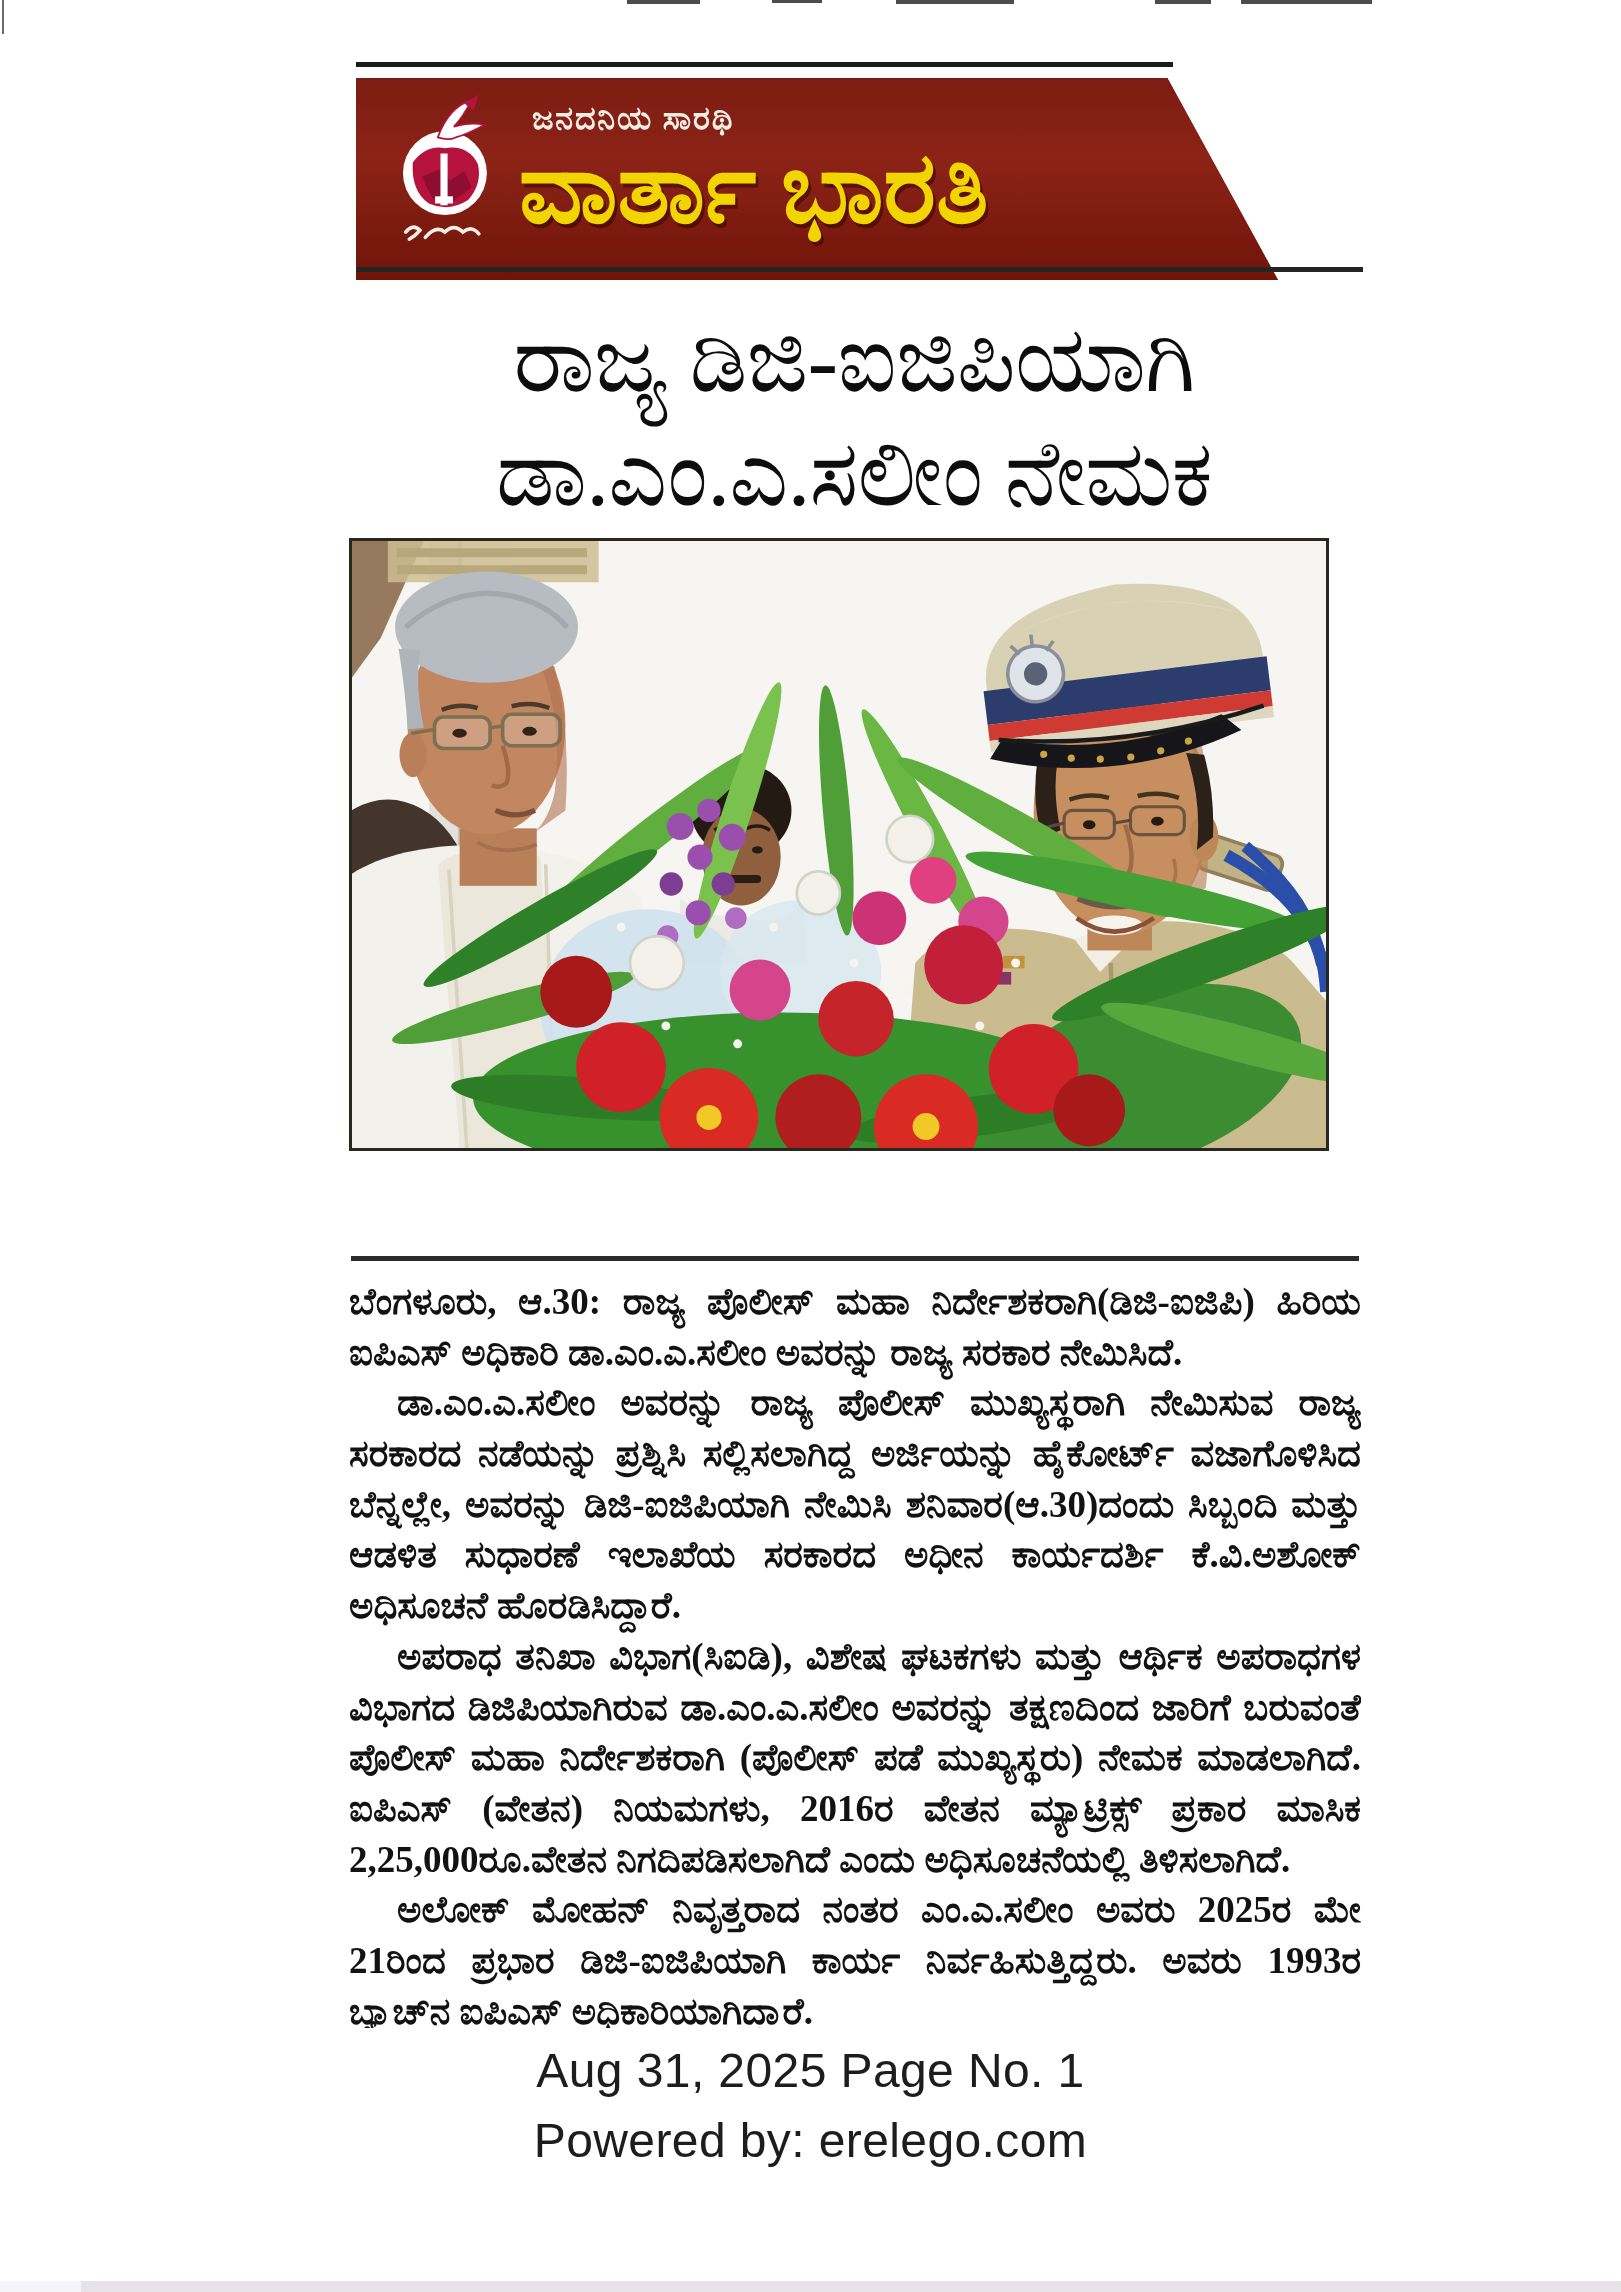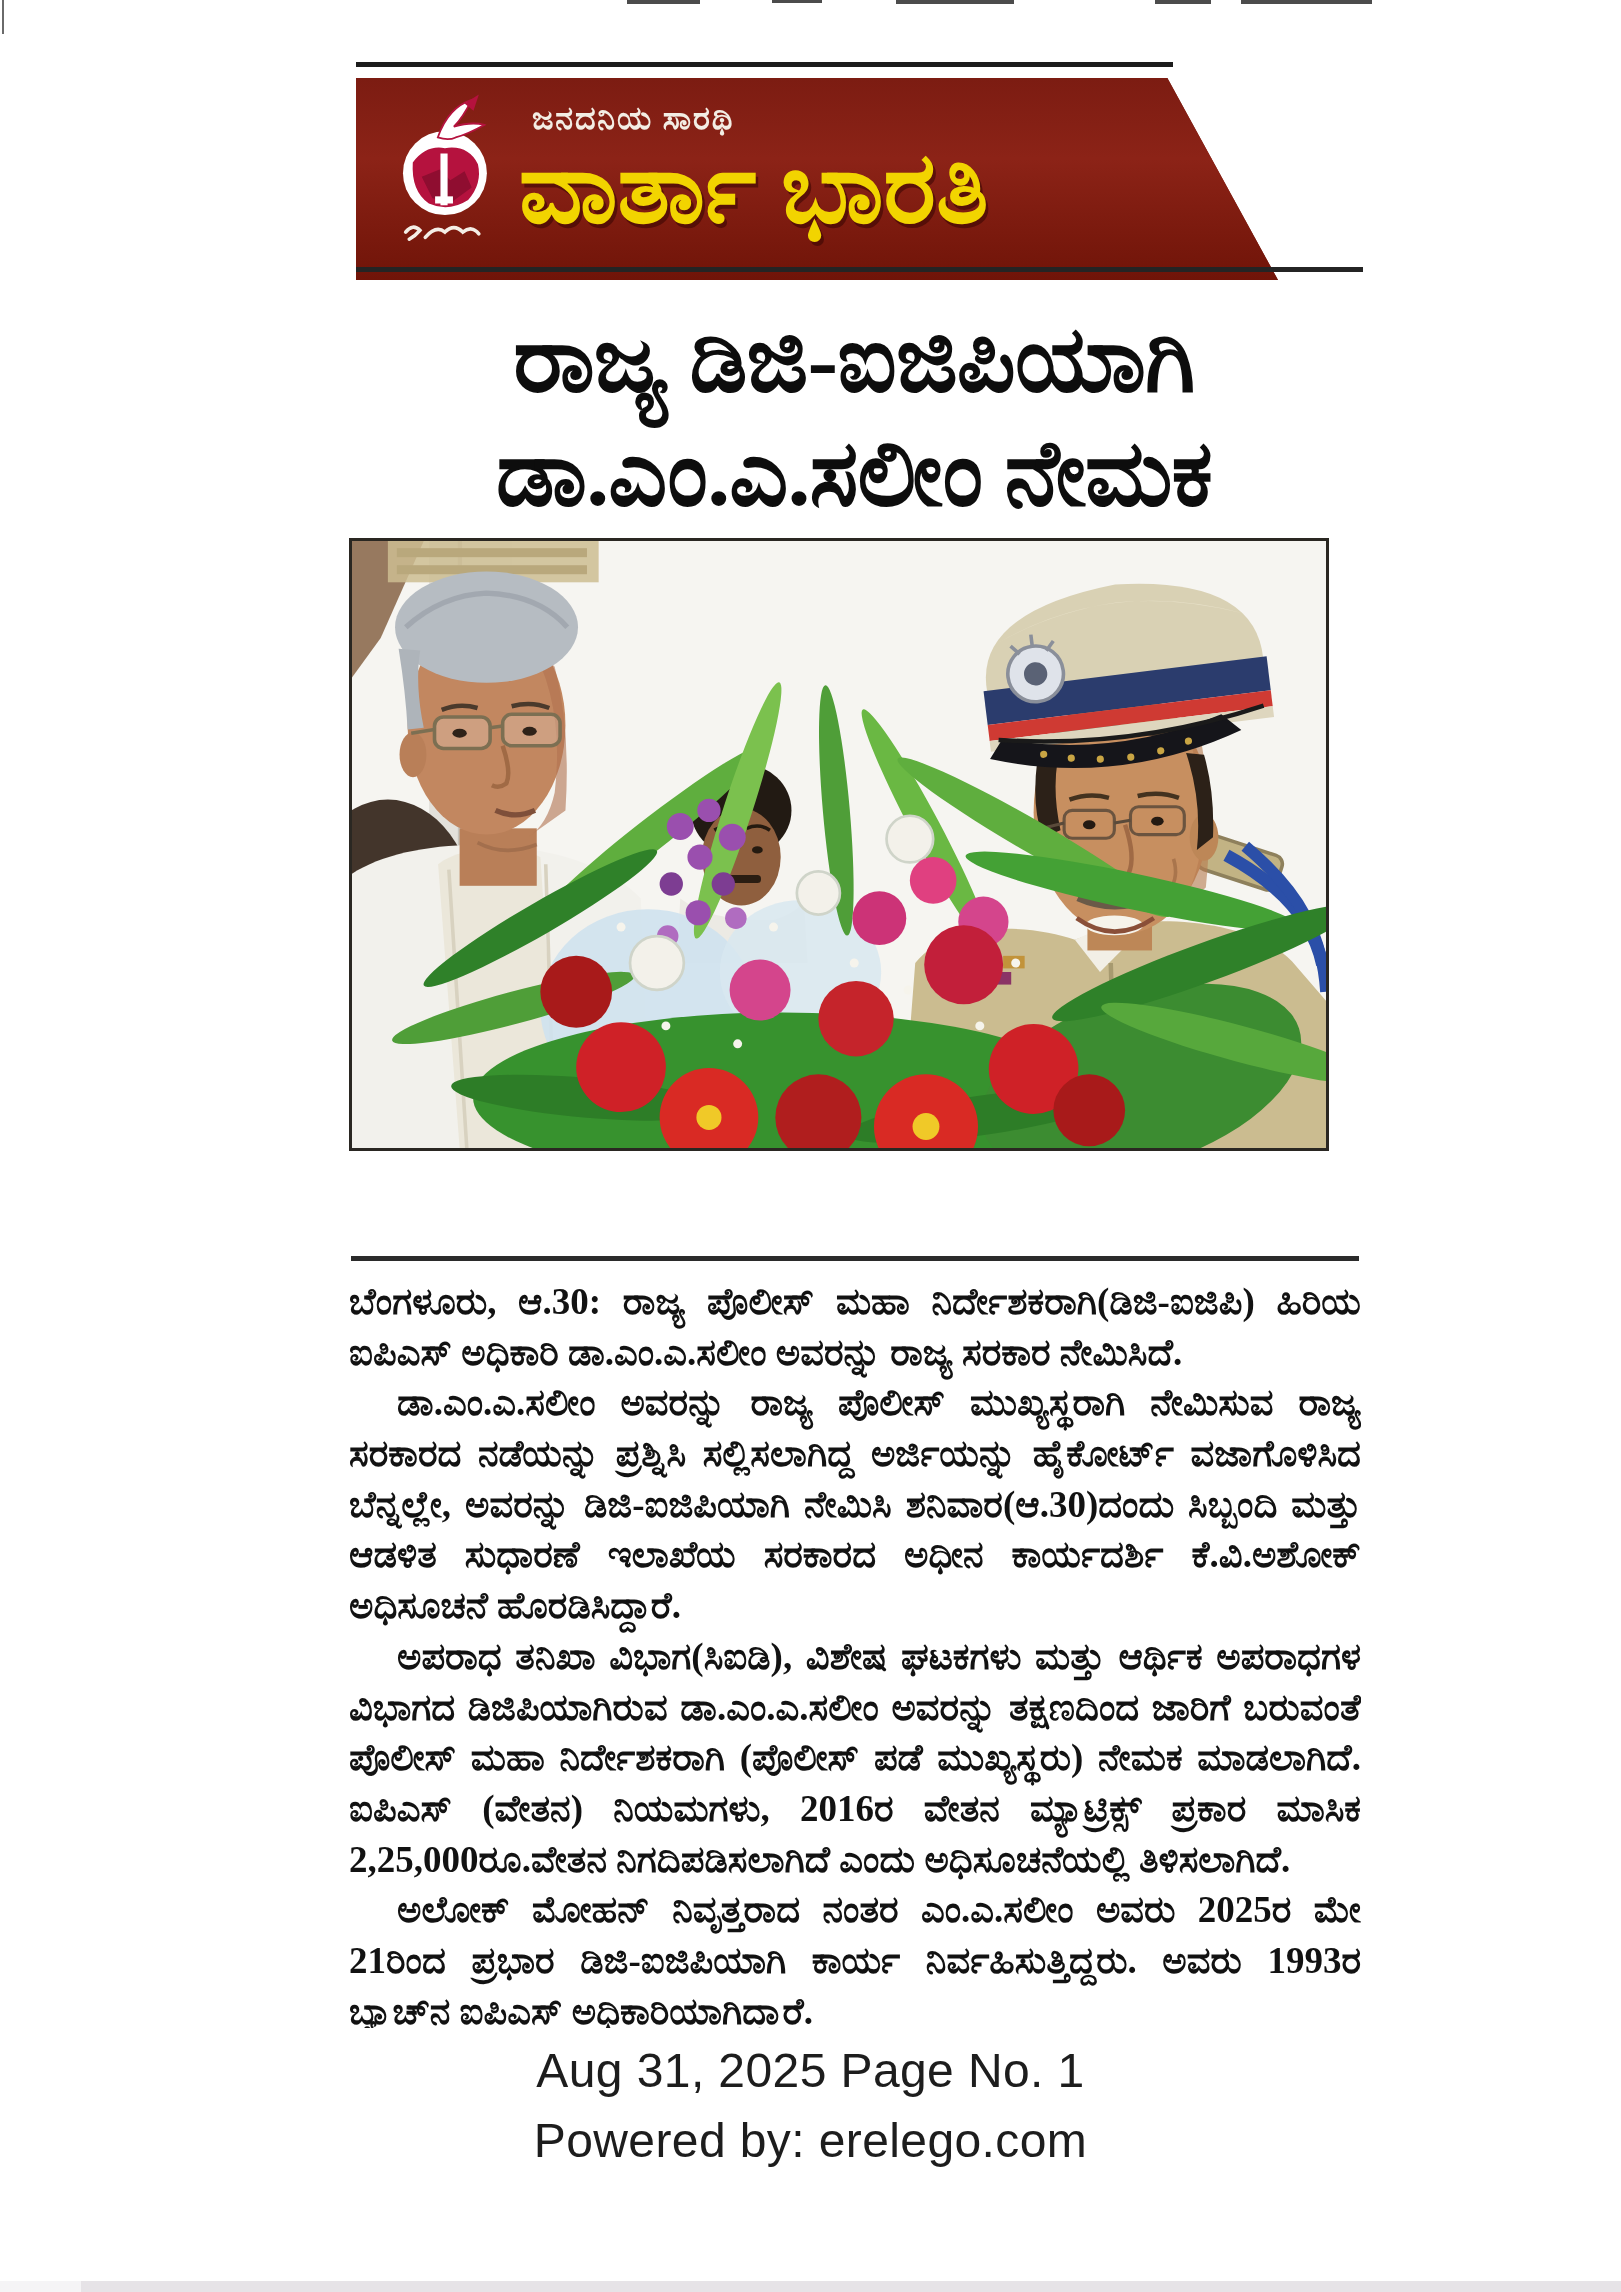--- a/index.html
+++ b/index.html
@@ -35,21 +35,21 @@
     text-shadow:2.7px 3.6px 0 rgba(45,2,0,.5);
     white-space:nowrap;
   }
   .logo-wrap{position:absolute;left:30px;top:12.5px;width:125px;height:179px;}
   
   .headline{
     position:absolute;left:349px;top:303px;width:1010px;height:235px;
     text-align:center;color:#0d0d0d;overflow:hidden;
   }
   .headline-line{
-    font-size:92px;font-weight:700;line-height:1.24;white-space:nowrap;
+    font-size:92px;font-weight:400;line-height:1.24;white-space:nowrap;
     letter-spacing:-0.9px;
   }
   
   .photo-frame{
     position:absolute;left:349px;top:538px;width:980px;height:613px;
     border:3.6px solid #2a2722;box-sizing:border-box;background:#f6f5f1;
   }
   .photo-frame svg{display:block;width:100%;height:100%;}
   
   .caption{

